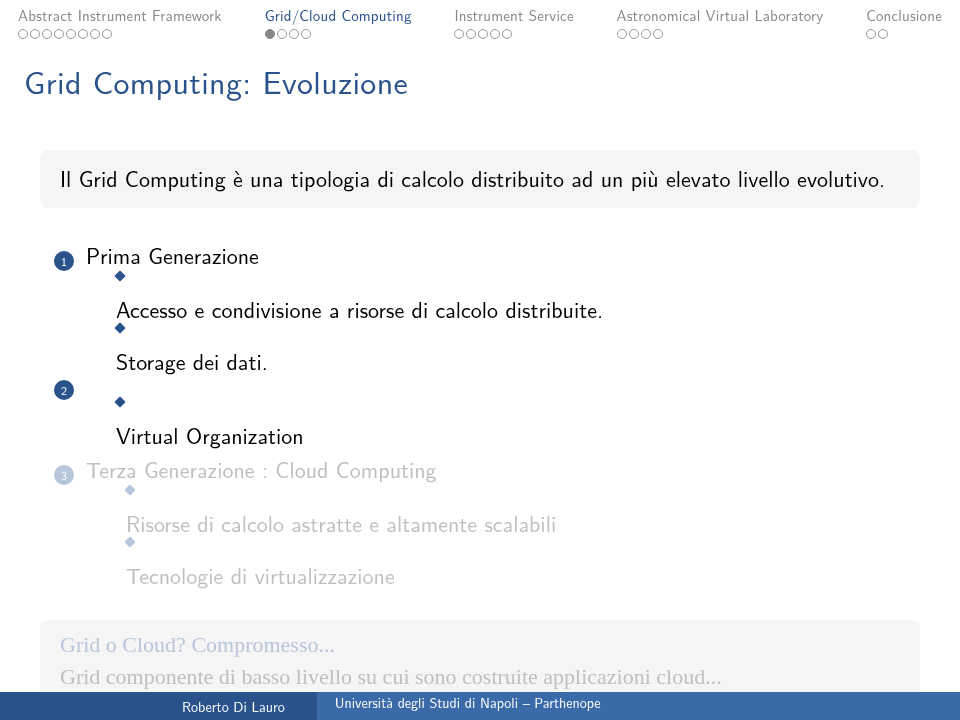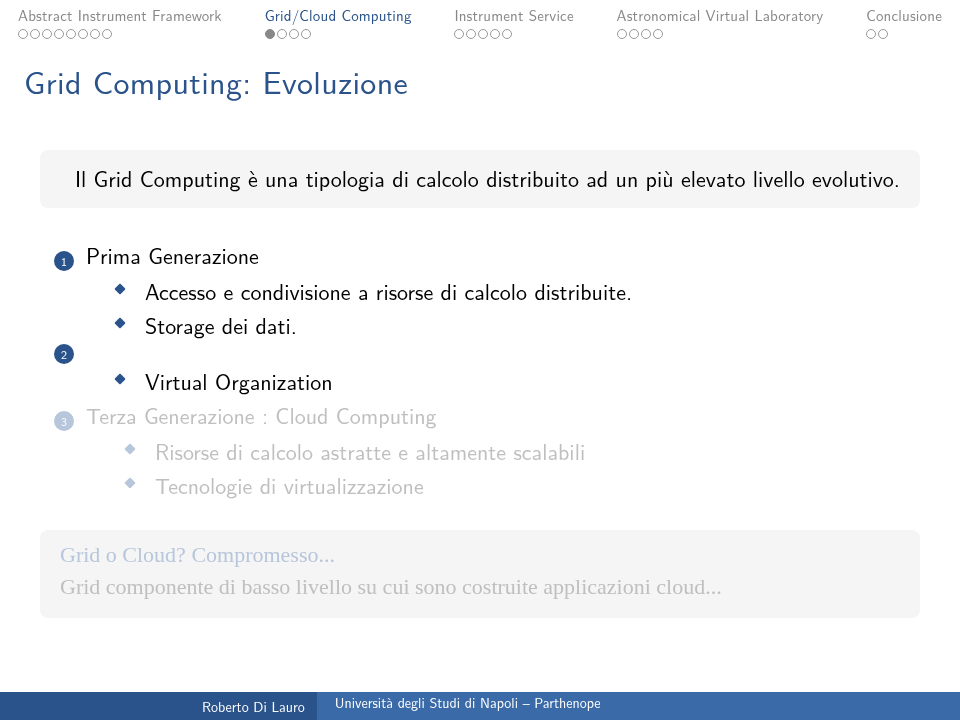--- a/index.html
+++ b/index.html
@@ -51,21 +51,20 @@
     padding: 46px 40px 0 40px;
   }
   .intro-block {
     background: #f5f5f5;
     border-radius: 8px;
     padding: 14px 20px;
     font-size: 22px;
     color: #000;
     line-height: 1.35;
     margin-bottom: 30px;
-    text-align: right;
   }
   .list {
     font-size: 22px;
     line-height: 1.55;
     padding-left: 14px;
   }
   .gen-item {
     display: flex;
     align-items: baseline;
     gap: 12px;
@@ -81,22 +80,23 @@
     display: inline-flex;
     align-items: center;
     justify-content: center;
     flex-shrink: 0;
     position: relative;
     top: 2px;
   }
   .num-badge.faded { background: #b7c6db; }
   .sub-item {
     display: flex;
-    align-items: center;
-    gap: 21px;
+    align-items: flex-start;
+    gap: 10px;
+    flex-direction: column;
   }
   .bullet {
     width: 8px;
     height: 8px;
     background: #2a538b;
     transform: rotate(45deg);
     border-radius: 1px;
     flex-shrink: 0;
     position: relative;
     top: -2px;
@@ -127,21 +127,21 @@
     right: 0;
     height: 28px;
     background: #2a538b;
     color: #fff;
     font-size: 14px;
     display: flex;
     align-items: center;
   }
   .footer-left {
     width: 33%;
-    padding-right: 12px;
+    padding-right: 32px;
     text-align: right;
   }
   .footer-right {
     width: 67%;
     background: #3a6aa8;
     height: 100%;
     display: flex;
     padding-left: 18px;
   }
 </style>

